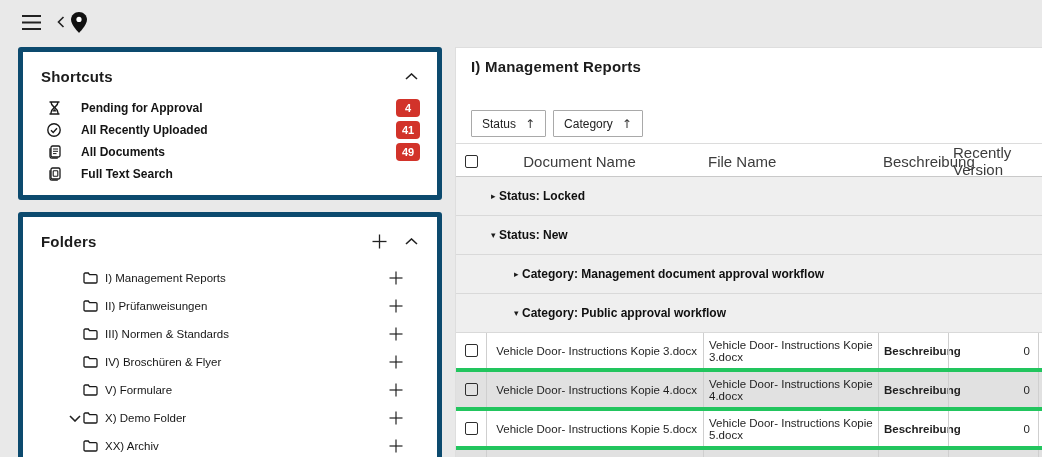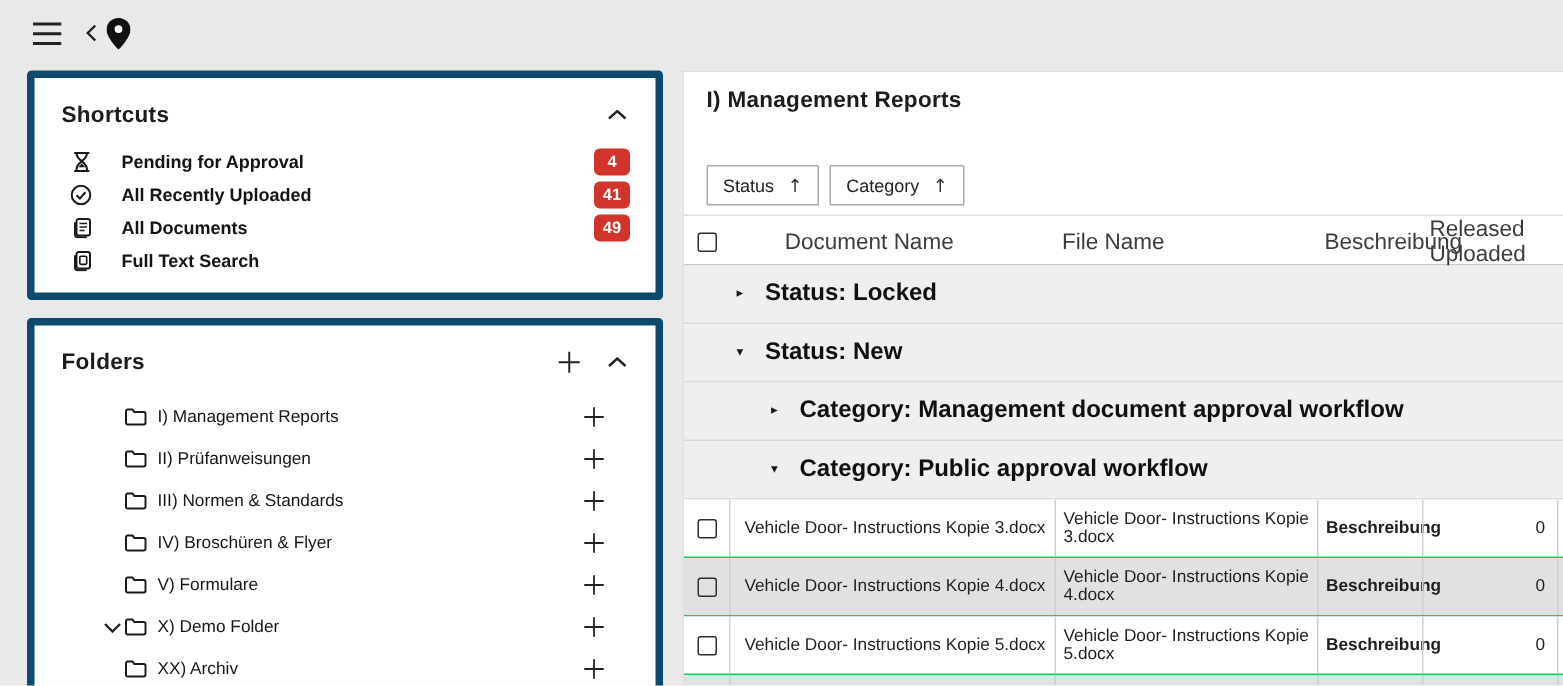--- a/index.html
+++ b/index.html
@@ -65,23 +65,23 @@
   .trow { display:grid; grid-template-columns:30px 217px 175px 70px 90px 1fr; align-items:center; }
   .thead { height:33px; background:#ffffff; border-bottom:1px solid #c9c9c9; font-size:15px; color:#3c3c3c; }
   .thead .cb-cell { display:flex; justify-content:center; }
   .th-doc { text-align:center; padding-right:30px; }
   .th-left { padding-left:5px; }
 
   .grow { height:39px; background:#efefef; border-bottom:1px solid #d9d9d9; display:flex; align-items:center; cursor:pointer; }
   .grow .toggle { font-family:"DejaVu Sans", sans-serif; font-size:9px; color:#1a1a1a; width:8px; }
   .grow.lvl1 { padding-left:35px; }
   .grow.lvl2 { padding-left:58px; }
-  .grow .glabel { margin-left:11px; font-size:16px; font-weight:bold; color:#101010; }
-
-  .drow { height:39px; background:#ffffff; border-bottom:1px solid #22c55e; font-size:11.5px; color:#1f1f1f; }
+  .grow .glabel { font-size:12px; font-weight:bold; color:#101010; }
+
+  .drow { height:39px; background:#ffffff; border-bottom:4px solid #22c55e; font-size:11.5px; color:#1f1f1f; }
   .drow.alt { background:#e1e1e1; }
   .drow > div { height:100%; display:flex; align-items:center; }
   .drow > div + div { border-left:1px solid #cfcfcf; }
   .cb-cell { justify-content:center; }
   .cell-doc { justify-content:flex-end; padding-right:6px; }
   .cell-file { padding-left:5px; }
   .cell-desc { padding-left:5px; font-weight:600; }
   .cell-rel { justify-content:flex-end; padding-right:8px; }
   .sliver { flex:1; background:#e1e1e1; }
   .sliver > div { height:100%; }
@@ -354,21 +354,21 @@
 
   <div class="table">
 
     <div class="trow thead">
       <div class="cb-cell">
           <span class="checkbox"></span>
         </div>
       <div class="th-doc">Document Name</div>
       <div class="th-left">File Name</div>
       <div class="th-left">Beschreibung</div>
-      <div class="th-left">Released Uploaded</div>
+      <div class="th-left">Recently Version</div>
       <div></div>
     </div>
 
     <div class="grow lvl1">
       <span class="toggle">▸</span>
       <span class="glabel">Status: Locked</span>
     </div>
     <div class="grow lvl1">
       <span class="toggle">▾</span>
       <span class="glabel">Status: New</span>

